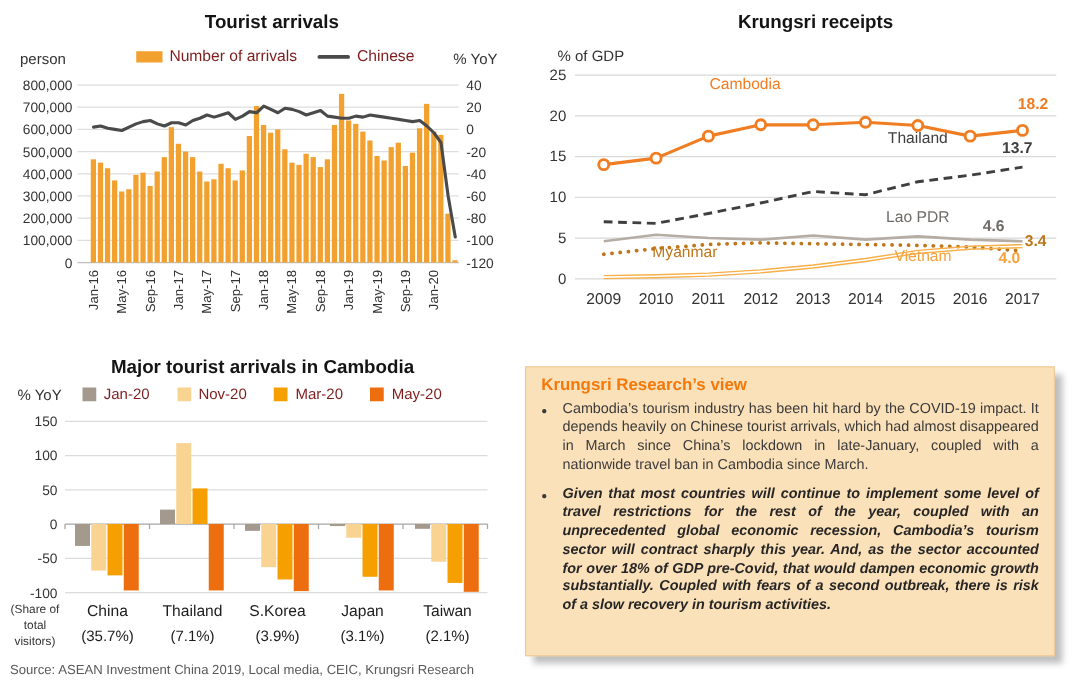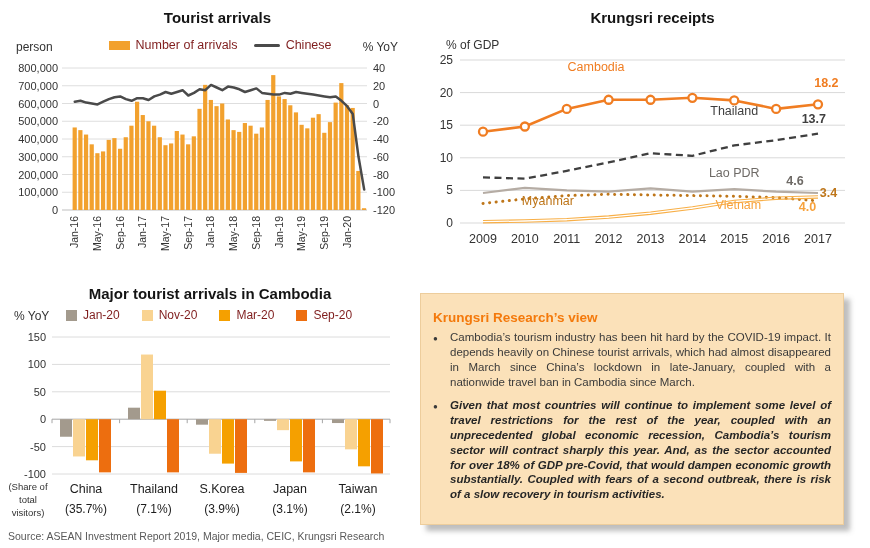--- a/index.html
+++ b/index.html
@@ -3,21 +3,21 @@
 <meta charset="utf-8">
 <style>
   html,body{margin:0;padding:0;background:#ffffff;}
   body{font-family:"Liberation Sans",sans-serif;color:#333;}
   .canvas{position:relative;width:861px;height:548px;background:#fff;overflow:hidden;}
   .panel{position:absolute;}
   #panel-arrivals{left:0;top:0;width:435px;height:280px;}
   #panel-receipts{left:435px;top:0;width:435px;height:280px;}
   #panel-grouped{left:0;top:280px;width:420px;height:268px;}
   #panel-view{left:420px;top:293px;width:424px;height:232px;background:#FBE1B9;border:1px solid #EDCD9C;
-              box-shadow:6px 6px 5px rgba(110,110,110,.45);box-sizing:border-box;padding:16px 12px 6px 12px;}
+              box-shadow:6px 6px 5px rgba(110,110,110,.45);box-sizing:border-box;padding:6px 12px 6px 12px;}
   .chart-title{margin:0;width:100%;text-align:center;font-size:15px;font-weight:bold;color:#141414;position:absolute;top:9px;left:0;}
   .axis-unit{position:absolute;font-size:12px;color:#333;text-align:right;}
   .legend-row{position:absolute;left:0;top:38px;width:100%;height:18px;}
   .legend{position:absolute;display:flex;align-items:center;gap:16px;}
   #legend-arrivals{left:70px;top:0;width:300px;justify-content:center;}
   .legend-item{display:flex;align-items:center;gap:6px;font-size:12.5px;color:#7f1d1d;white-space:nowrap;}
   .swatch{display:inline-block;width:21px;height:9px;}
   .swatch.sq{width:11px;height:11px;}
   .line-swatch{display:inline-block;width:26px;height:3px;border-radius:2px;}
   #legend-grouped{left:66px;top:0;gap:22px;}
@@ -215,21 +215,21 @@
         <span class="legend-item">
           <span class="swatch sq" style="background: rgb(249, 211, 145);"></span>
           <span>Nov-20</span>
         </span>
         <span class="legend-item">
           <span class="swatch sq" style="background: rgb(245, 160, 0);"></span>
           <span>Mar-20</span>
         </span>
         <span class="legend-item">
           <span class="swatch sq" style="background: rgb(237, 110, 15);"></span>
-          <span>Sep-20</span>
+          <span>May-20</span>
         </span>
       </div>
     </div>
     <svg class="chart" id="chart-grouped" width="420" height="200" viewBox="0 0 420 200">
         <line x1="52" y1="13" x2="390" y2="13" stroke="#DCDCDC" stroke-width="1"></line>
         <text x="46" y="17" text-anchor="end" font-size="11" fill="#333">150</text>
         <line x1="52" y1="40.4" x2="390" y2="40.4" stroke="#DCDCDC" stroke-width="1"></line>
         <text x="46" y="44.4" text-anchor="end" font-size="11" fill="#333">100</text>
         <line x1="52" y1="67.8" x2="390" y2="67.8" stroke="#DCDCDC" stroke-width="1"></line>
         <text x="46" y="71.8" text-anchor="end" font-size="11" fill="#333">50</text>
@@ -272,21 +272,21 @@
         <rect x="332" y="95.20" width="12" height="3.84" fill="#A39A8D"></rect>
         <rect x="345" y="95.20" width="12" height="30.14" fill="#F9D391"></rect>
         <rect x="358" y="95.20" width="12" height="47.13" fill="#F5A000"></rect>
         <rect x="371" y="95.20" width="12" height="54.25" fill="#ED6E0F"></rect>
         <text x="358" y="169" text-anchor="middle" font-size="12.5" fill="#1d1d1d">Taiwan</text>
         <text x="358" y="189" text-anchor="middle" font-size="12" fill="#1d1d1d">(2.1%)</text>
         <text x="28" y="166" text-anchor="middle" font-size="9.5" fill="#333">(Share of</text>
         <text x="28" y="179" text-anchor="middle" font-size="9.5" fill="#333">total</text>
         <text x="28" y="192" text-anchor="middle" font-size="9.5" fill="#333">visitors)</text>
       </svg>
-    <div id="source-line">Source: ASEAN Investment Report 2019, Major media, CEIC, Krungsri Research</div>
+    <div id="source-line">Source: ASEAN Investment China 2019, Local media, CEIC, Krungsri Research</div>
   </section>
 
   <aside class="panel" id="panel-view" style="background: rgb(251, 225, 185);">
     <h4 class="view-title" id="view-title" style="color: rgb(244, 121, 11);">Krungsri Research’s view</h4>
     <div class="bullet-row">
       <span class="bullet-dot">●</span>
       <span class="bullet-text">Cambodia’s tourism industry has been hit hard by the COVID-19 impact. It depends heavily on Chinese tourist arrivals, which had almost disappeared in March since China’s lockdown in late-January, coupled with a nationwide travel ban in Cambodia since March.</span>
     </div>
     <div class="bullet-row">
       <span class="bullet-dot">●</span>

